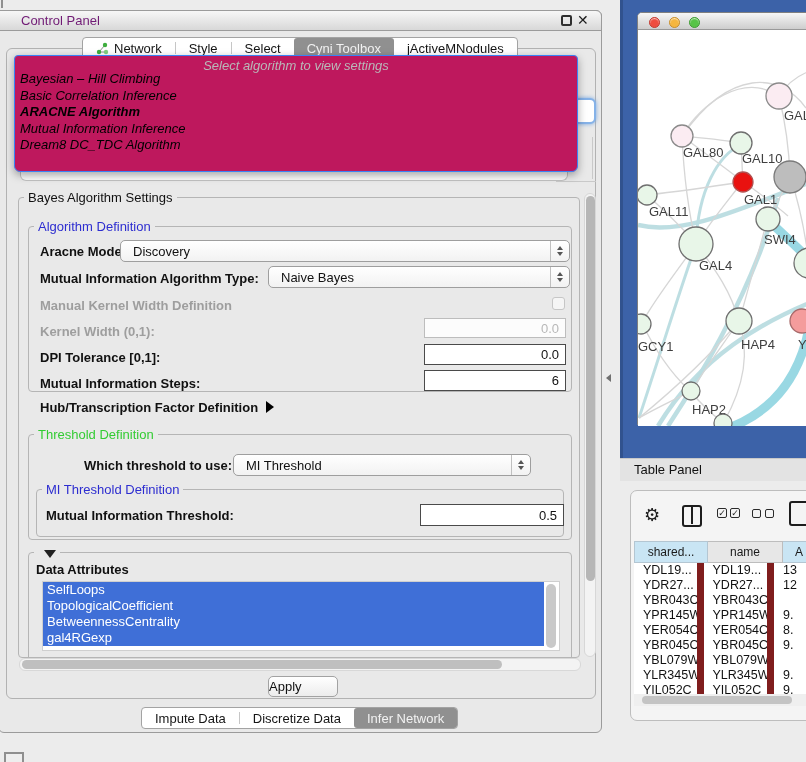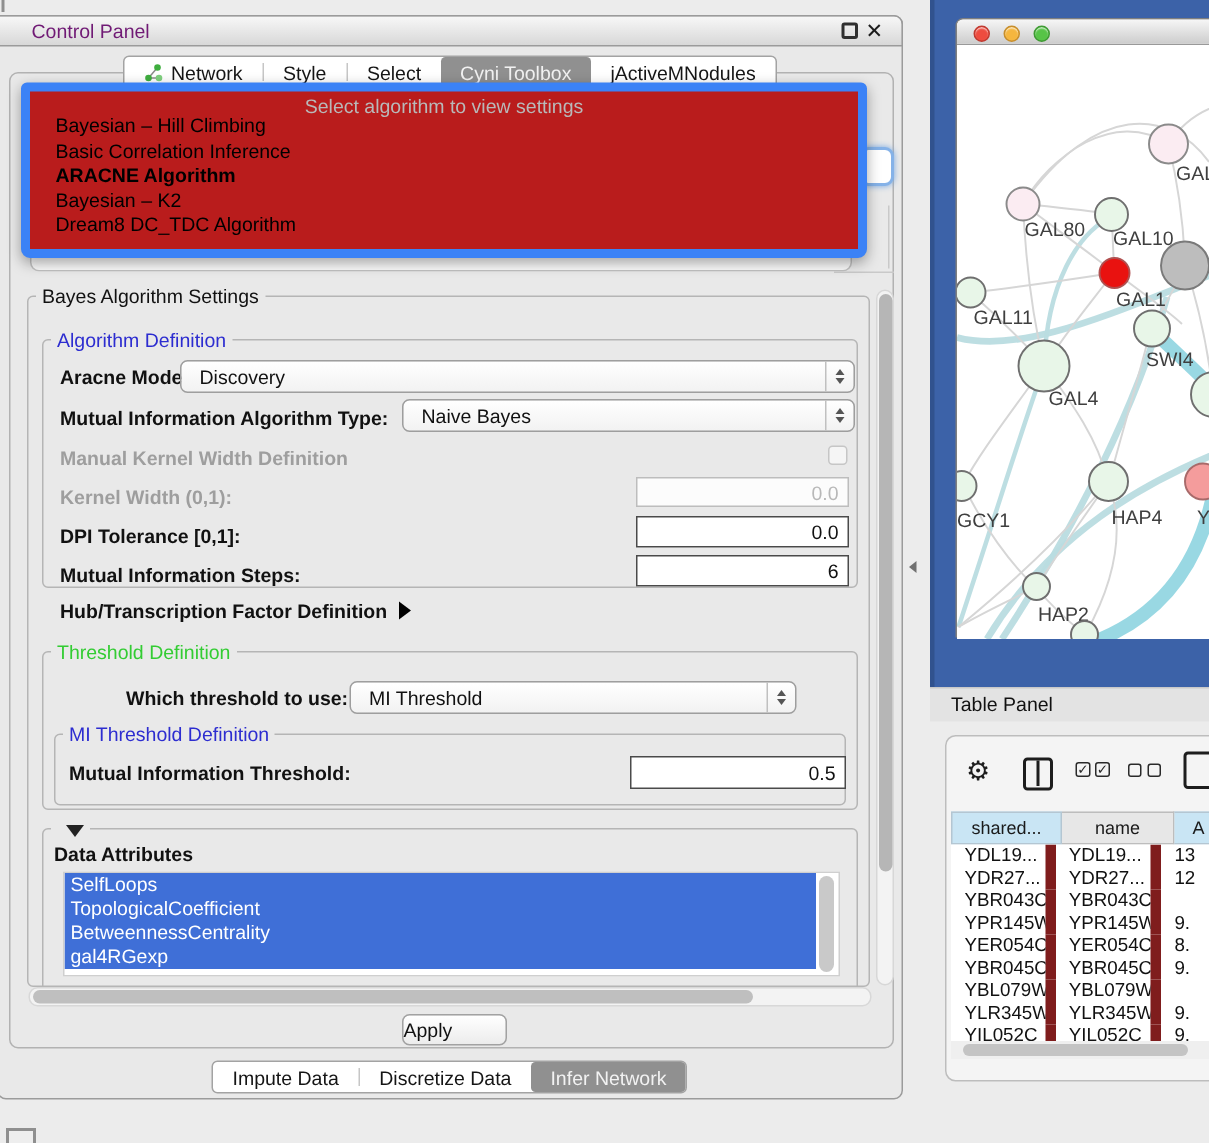--- a/index.html
+++ b/index.html
@@ -34,24 +34,24 @@
 
   
   #combo-fragment { left:573px; top:98px; width:23px; height:26px; background:#fff;
     border:2px solid #85b2e8; border-radius:6px; box-shadow:0 0 4px #74a6e2; z-index:2; }
   #frag-line-v { left:592px; top:137px; width:1px; height:42px; background:#c9c9c9; z-index:2; }
   #frag-line-h { left:556px; top:181px; width:40px; height:1px; background:#c9c9c9; z-index:2; }
   #combo-sliver { left:20px; top:166px; width:548px; height:15px; background:#fbfbfb;
     border:1px solid #c2c2c2; border-top:none; border-radius:0 0 6px 6px; z-index:2; }
 
   
-  #algo-dropdown { left:14px; top:55px; width:564px; height:117px; background:#b91c1c;
-    border:6px solid #3b82f6; border-radius:4px 4px 6px 6px; box-shadow:0 3px 9px rgba(0,0,0,.35); z-index:10; }
+  #algo-dropdown { left:14px; top:55px; width:564px; height:117px; background:#be185d;
+    border:1px solid #3b82f6; border-radius:4px 4px 6px 6px; box-shadow:0 3px 9px rgba(0,0,0,.35); z-index:10;font-style:italic; }
   #dd-placeholder { text-align:center; color:#b9b9b9; font-size:13px; padding-top:2px; height:15px; }
-  .dd-item { font-size:13px; color:#000; line-height:16.6px; padding-left:17px; }
+  .dd-item { font-size:13px; color:#000; line-height:16.6px; padding-left:5px; }
   .dd-item.bold { font-weight:bold; }
 
   
   .group { border:1px solid #b5b5b5; border-radius:4px; }
   .group-label { position:absolute; background:#e9e9e9; padding:0 4px; font-size:13px; color:#111; white-space:nowrap; }
   .group-label.blue { color:#2d2dd0; }
   .group-label.green { color:#33cc33; }
   #cyni-group { left:18px; top:197px; width:562px; height:461px; }
   #algdef-group { left:28px; top:226px; width:544px; height:166px; }
   #threshold-group { left:28px; top:434px; width:544px; height:106px; }
@@ -186,21 +186,21 @@
   <div class="abs" id="frag-line-v"></div>
   <div class="abs" id="frag-line-h"></div>
   <div class="abs" id="combo-sliver"></div>
 
   <div class="abs" id="algo-dropdown">
     <div id="dd-placeholder">Select algorithm to view settings</div>
     <div id="dd-items">
         <div class="dd-item">Bayesian – Hill Climbing</div>
         <div class="dd-item">Basic Correlation Inference</div>
         <div class="dd-item bold">ARACNE Algorithm</div>
-        <div class="dd-item">Bayesian – K2</div>
+        <div class="dd-item">Mutual Information Inference</div>
         <div class="dd-item">Dream8 DC_TDC Algorithm</div>
       </div>
   </div>
 
   <div class="abs group" id="cyni-group"></div>
   <div class="abs group-label" style="left:24px;top:190px;">Bayes Algorithm Settings</div>
 
   <div class="abs group" id="algdef-group"></div>
   <div class="abs group-label blue" style="left:34px;top:219px;">Algorithm Definition</div>
 

